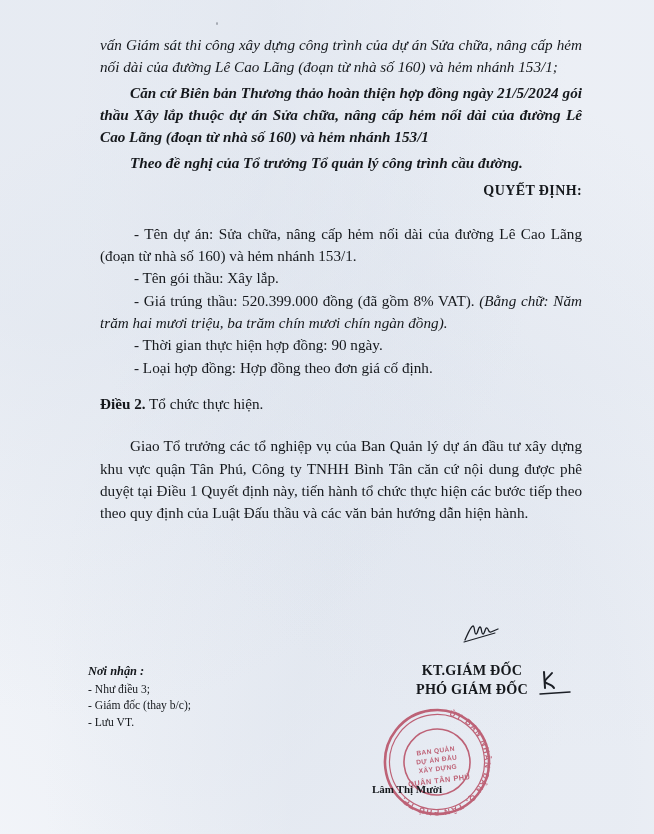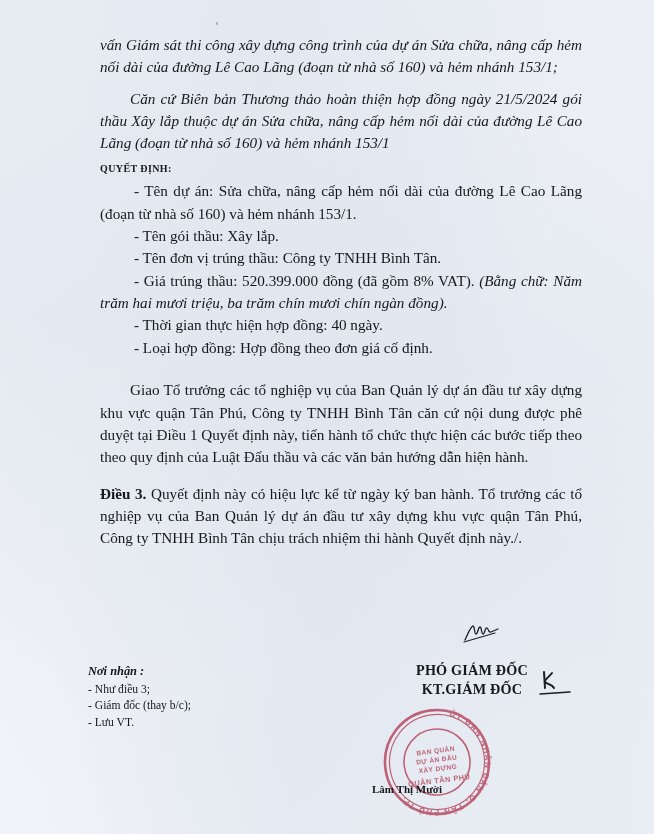--- a/index.html
+++ b/index.html
@@ -40,30 +40,30 @@
     font-size: 15.2px;
     line-height: 1.47;
     text-align: justify;
   }
   p { margin: 0; }
   .ital { font-style: italic; }
   .ind { text-indent: 30px; }
   .bullet {
     text-indent: 34px;
   }
-  .gap-sm { margin-top: 9px; }
+  .gap-sm { margin-top: 3px; font-weight: bold; }
   .gap-md { margin-top: 20px; }
   .gap-lg { margin-top: 14px; }
   .heading {
-    text-align: left;
+    text-align: right;
     font-weight: bold;
     letter-spacing: .4px;
     margin-top: 7px;
-    margin-bottom: 4px;
-    font-size: 10px;
+    margin-bottom: 21px;
+    font-size: 14px;
   }
   .art { font-weight: bold; }
   .dot-speck {
     position: absolute;
     left: 216px;
     top: 22px;
     width: 2px;
     height: 3px;
     background: #8b9099;
     border-radius: 50%;
@@ -148,57 +148,57 @@
 <div class="page">
 
   <div class="dot-speck"></div>
 
   <div class="body-text">
 
     <p class="ital">vấn Giám sát thi công xây dựng công trình của dự án Sửa chữa, nâng cấp hẻm nối dài của đường Lê Cao Lãng (đoạn từ nhà số 160) và hẻm nhánh 153/1;</p>
 
     <p class="ital ind gap-sm">Căn cứ Biên bản Thương thảo hoàn thiện hợp đồng ngày 21/5/2024 gói thầu Xây lắp thuộc dự án Sửa chữa, nâng cấp hẻm nối dài của đường Lê Cao Lãng (đoạn từ nhà số 160) và hẻm nhánh 153/1</p>
 
+    <p class="ital ind gap-sm">Theo đề nghị của Tổ trưởng Tổ quản lý công trình cầu đường.</p>
 
     <p class="heading">QUYẾT ĐỊNH:</p>
 
 
     <p class="bullet">- Tên dự án: Sửa chữa, nâng cấp hẻm nối dài của đường Lê Cao Lãng (đoạn từ nhà số 160) và hẻm nhánh 153/1.</p>
     <p class="bullet">- Tên gói thầu: Xây lắp.</p>
-    <p class="bullet">- Tên đơn vị trúng thầu: Công ty TNHH Bình Tân.</p>
 
     <p class="bullet"><span>- Giá trúng thầu: 520.399.000 đồng (đã gồm 8% VAT). </span><span class="ital">(Bằng chữ: Năm trăm hai mươi triệu, ba trăm chín mươi chín ngàn đồng).</span></p>
 
-    <p class="bullet">- Thời gian thực hiện hợp đồng: 40 ngày.</p>
+    <p class="bullet">- Thời gian thực hiện hợp đồng: 90 ngày.</p>
     <p class="bullet">- Loại hợp đồng: Hợp đồng theo đơn giá cố định.</p>
 
+    <p class="gap-lg"><span class="art">Điều 2.</span><span> Tổ chức thực hiện.</span></p>
 
     <p class="ind gap-md">Giao Tổ trưởng các tổ nghiệp vụ của Ban Quản lý dự án đầu tư xây dựng khu vực quận Tân Phú, Công ty TNHH Bình Tân căn cứ nội dung được phê duyệt tại Điều 1 Quyết định này, tiến hành tổ chức thực hiện các bước tiếp theo theo quy định của Luật Đấu thầu và các văn bản hướng dẫn hiện hành.</p>
 
-    <p class="gap-lg"><span class="art">Điều 3.</span><span> Quyết định này có hiệu lực kể từ ngày ký ban hành. Tổ trưởng các tổ nghiệp vụ của Ban Quản lý dự án đầu tư xây dựng khu vực quận Tân Phú, Công ty TNHH Bình Tân chịu trách nhiệm thi hành Quyết định này./.</span></p>
 
   </div>
 
   <svg class="hw-init-d3" viewBox="0 0 42 24">
     <path d="M3 19 C7 10, 9 5, 11 5 C13 5, 12 13, 14 13 C16 13, 16 6, 18 6 C20 6, 19 13, 21 13 C23 13, 23 6, 25 7 C27 8, 26 12, 29 11 L36 8" fill="none" stroke="#1b1f26" stroke-width="1.3" stroke-linecap="round" stroke-linejoin="round"></path>
     <path d="M2 21 L33 12" fill="none" stroke="#1b1f26" stroke-width="1.1" stroke-linecap="round"></path>
   </svg>
 
   <div class="footer">
 
     <div class="recipients">
       <div class="rn-title">Nơi nhận :</div>
       <div>- Như điều 3;</div>
       <div>- Giám đốc (thay b/c);</div>
       <div>- Lưu VT.</div>
     </div>
 
     <div class="sign-block">
+      <div class="sign-line">KT.GIÁM ĐỐC</div>
       <div class="sign-line">PHÓ GIÁM ĐỐC</div>
-      <div class="sign-line">KT.GIÁM ĐỐC</div>
     </div>
 
     <div class="stamp">
       <svg viewBox="0 0 118 118" width="118" height="118" aria-hidden="true">
         <defs>
           <path id="arcOuter" d="M 59,59 m 0,-48 a 48,48 0 1,1 -0.1,0"></path>
           <path id="arcTop" d="M 15,59 a 44,44 0 0,1 88,0"></path>
           <path id="arcBottom" d="M 20,59 a 39,39 0 0,0 78,0"></path>
         </defs>
         <circle cx="59" cy="59" r="52" fill="none" stroke="#b5455c" stroke-width="2.6"></circle>

